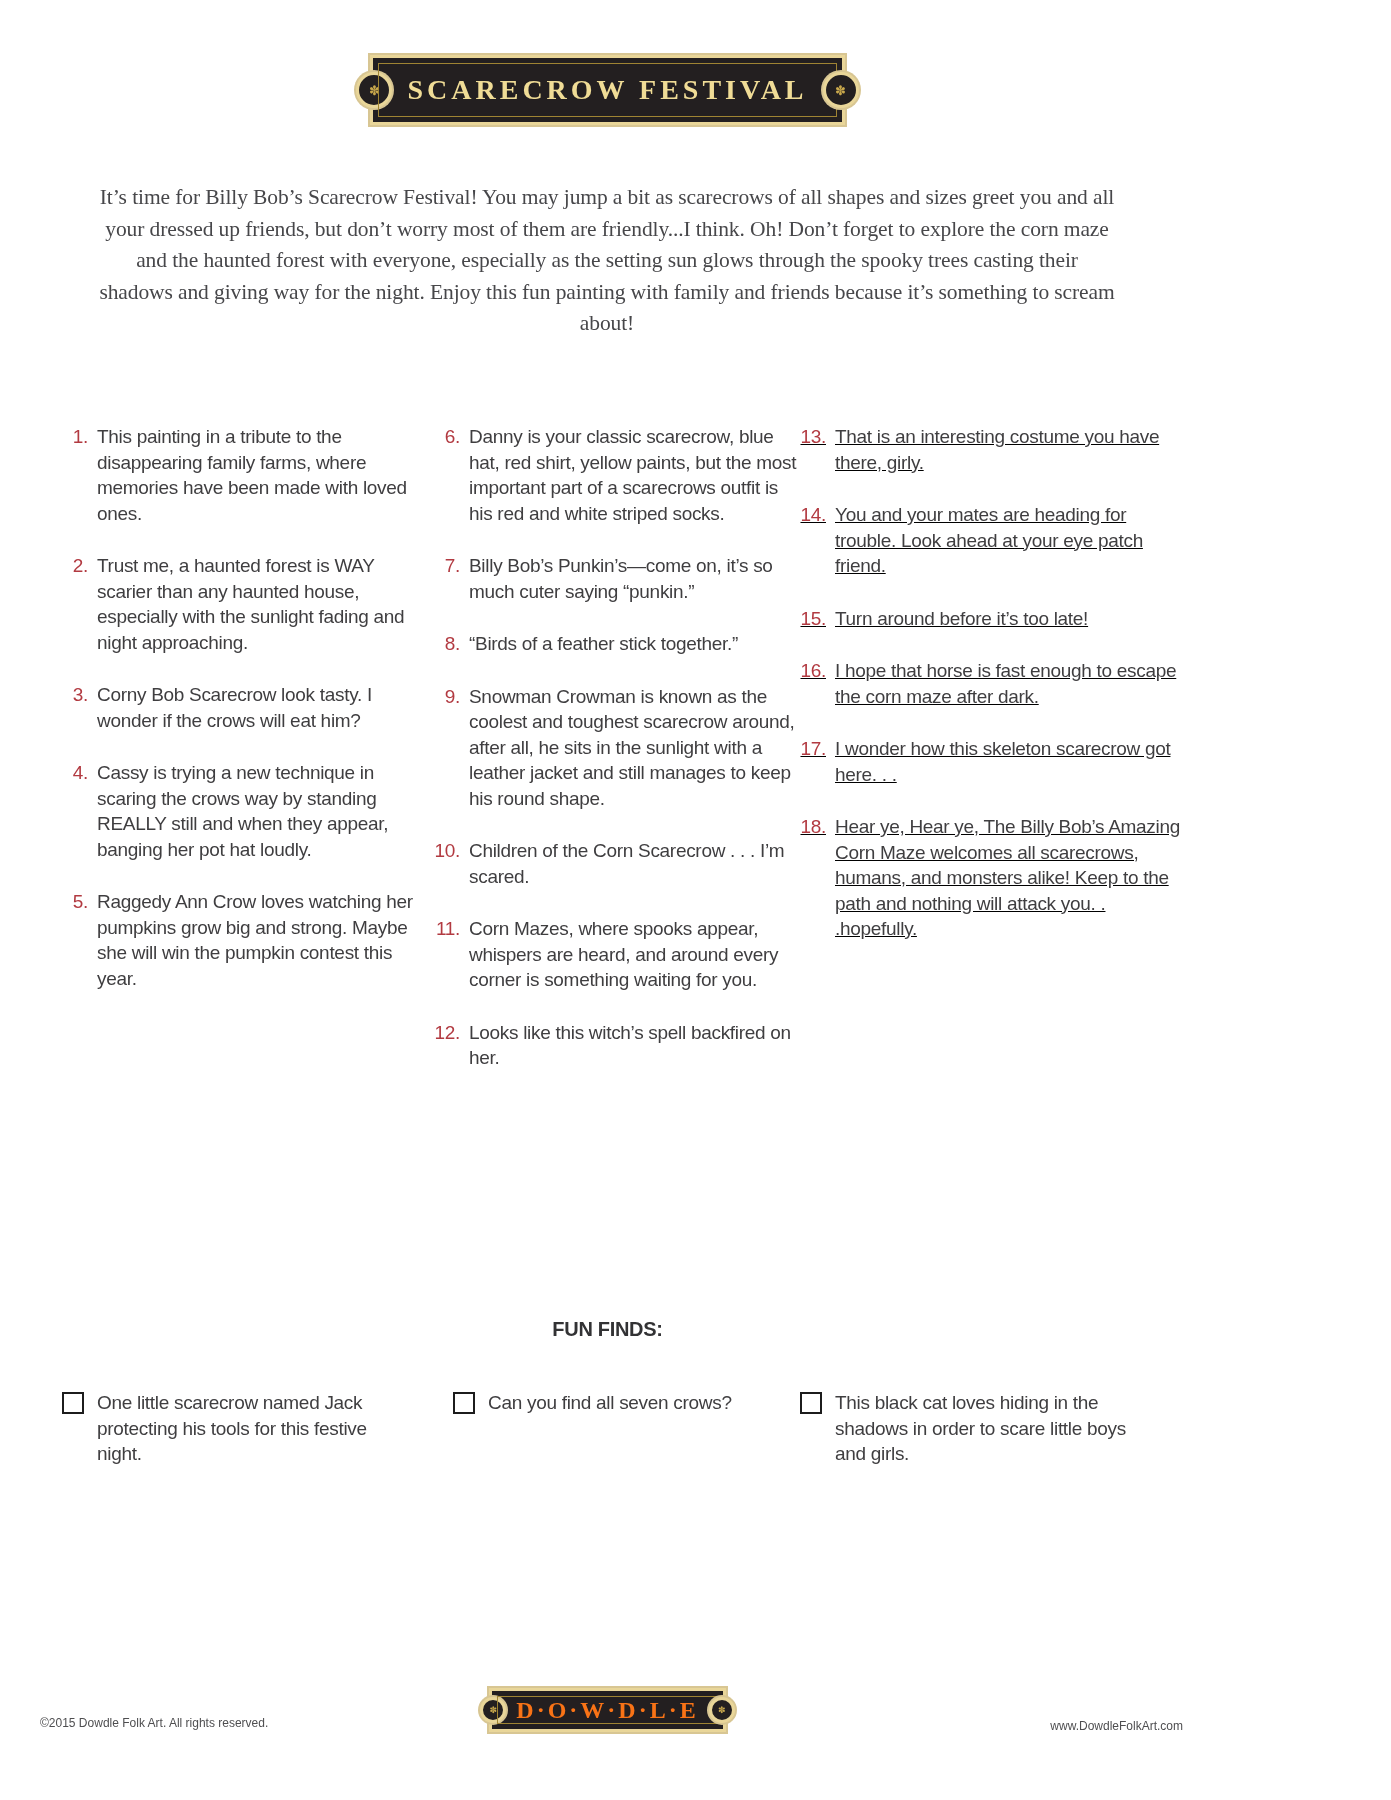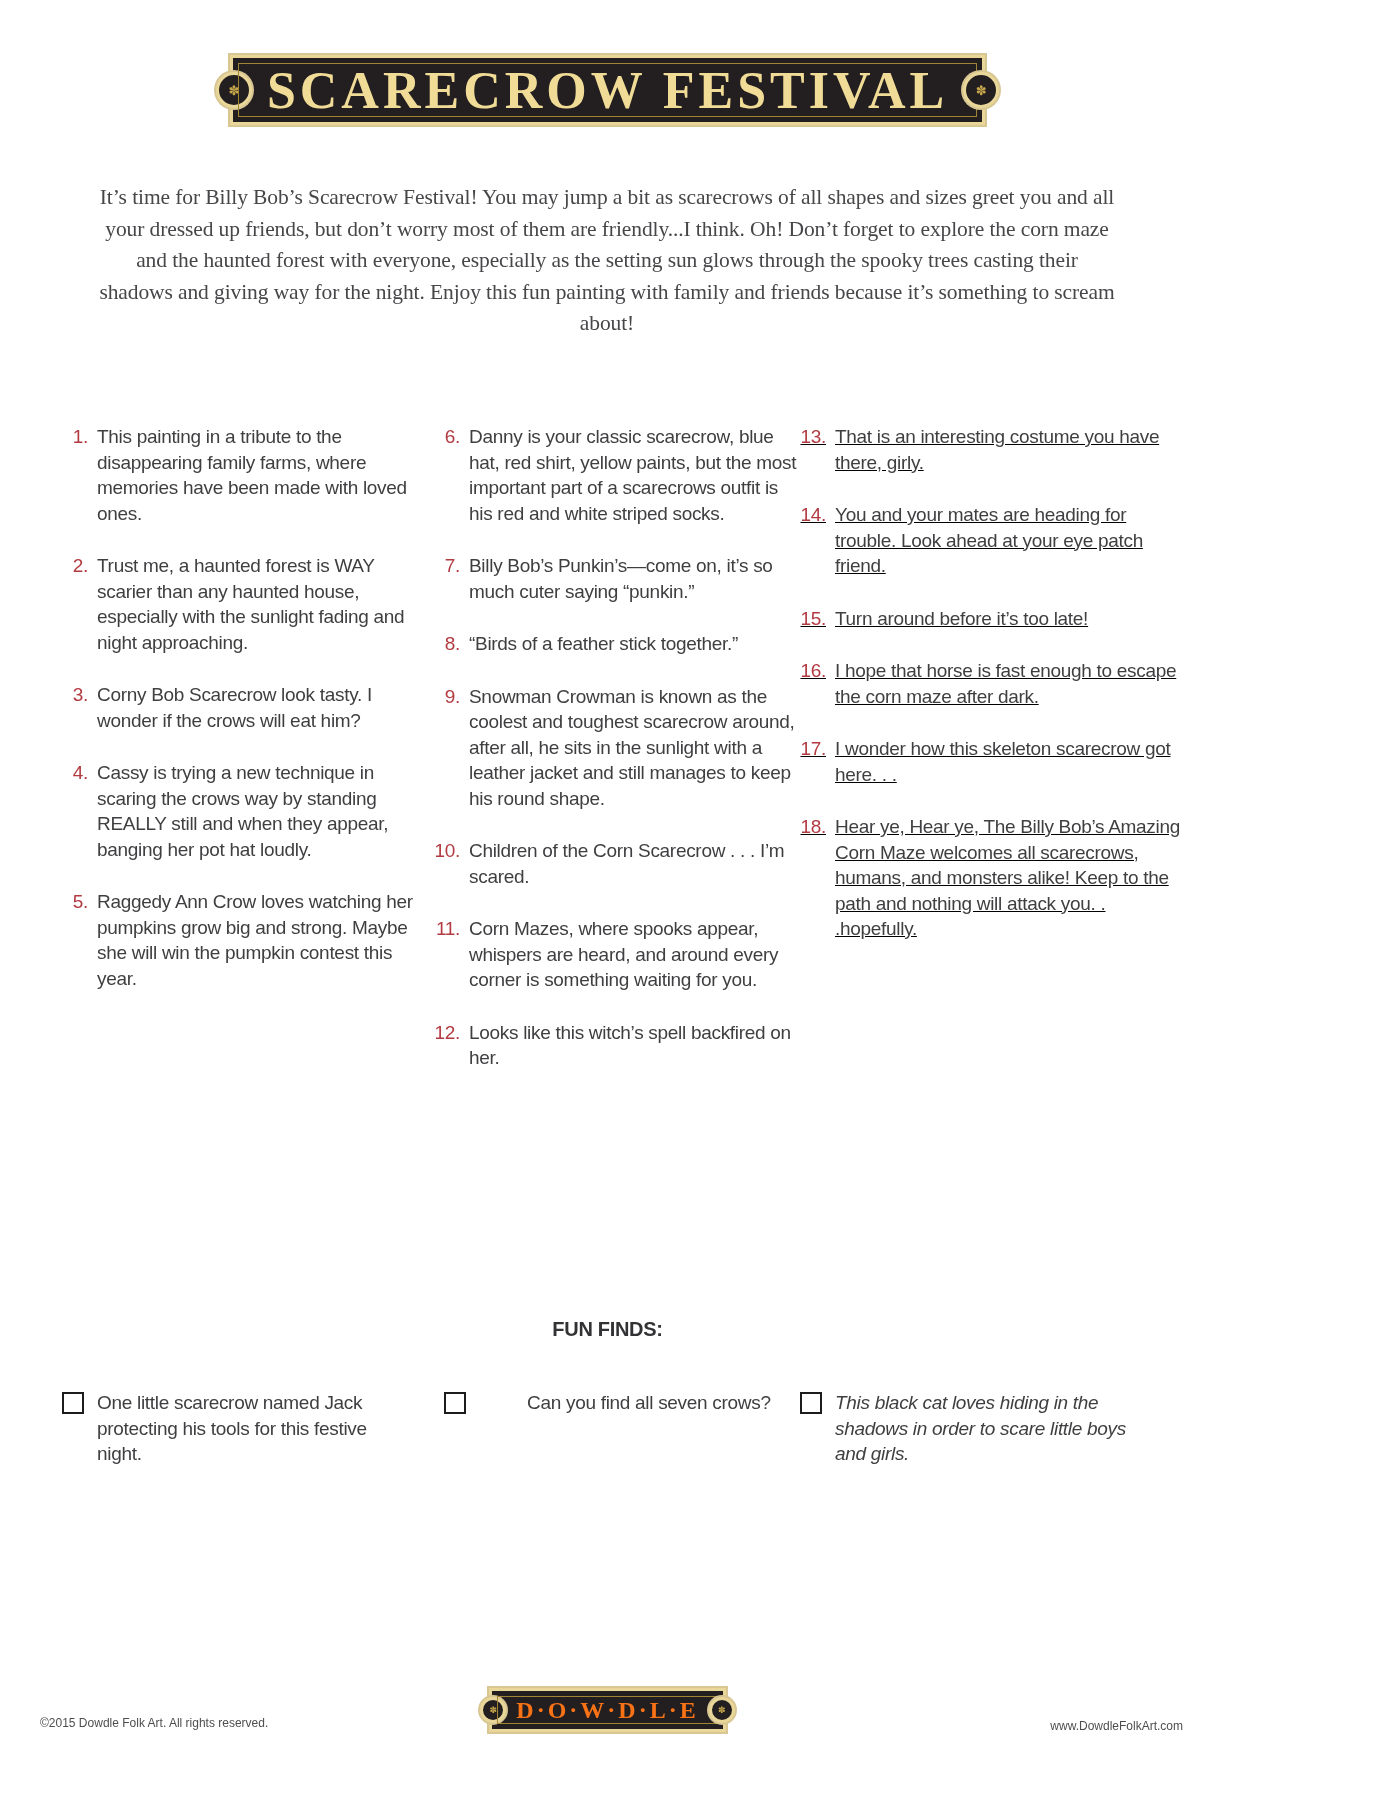--- a/index.html
+++ b/index.html
@@ -15,21 +15,21 @@
   .logo-wrap  { top:1688px; }
   .plaque {
     position:relative; background:#231f20;
     border:3px solid #e9d699; box-shadow:0 0 0 2px #d8c693;
     display:flex; align-items:center; justify-content:center;
   }
   .plaque.title { height:64px; padding:0 34px; }
   .plaque.logo  { height:38px; padding:0 24px; }
   .inner-line { position:absolute; inset:5px; border:1px solid #9f8433; pointer-events:none; }
   .title-text {
-    font-family:"Liberation Serif", serif; font-weight:bold; font-size:52px;
+    font-family:"Liberation Serif", serif; font-weight:bold; font-size:28px;
     letter-spacing:4px; color:#f0dc96; white-space:nowrap; position:relative;
   }
   .logo-text {
     font-family:"Liberation Serif", serif; font-weight:bold; font-size:24px;
     letter-spacing:3px; color:#f97316; white-space:nowrap; position:relative;
   }
   .cap {
     position:absolute; top:50%; transform:translateY(-50%);
     border-radius:50%; background:#231f20; border:3px solid #e9d699;
     box-shadow:0 0 0 2px #d8c693; display:flex; align-items:center; justify-content:center;
@@ -63,22 +63,22 @@
   
   .funfinds-title {
     position:absolute; top:1318px; left:0; width:100%; text-align:center;
     font-weight:bold; font-size:20px; letter-spacing:-0.3px; color:#323234;
   }
   .funfind {
     position:absolute; top:1390px; display:flex;
     font-size:19px; line-height:25.5px; letter-spacing:-0.3px; color:#3f3e40;
   }
   .ff-1 { left:2px;  width:345px; }
-  .ff-2 { left:384px; width:345px;gap:48px; }
-  .ff-3 { left:740px; width:330px;font-style:italic; }
+  .ff-2 { left:393px; width:345px; }
+  .ff-3 { left:740px; width:330px; }
   .checkbox {
     flex:0 0 18px; height:18px; border:2.5px solid #1c1c1c;
     margin-right:13px; margin-top:2px; background:#fff; cursor:pointer;
   }
 
   
   .footer-copy { position:absolute; left:40px;  top:1716px; font-size:12px; color:#4e4e50; }
   .footer-site { position:absolute; right:208px; top:1719px; font-size:12px; color:#4e4e50;margin-left:25px; }
 </style>
 </head>

